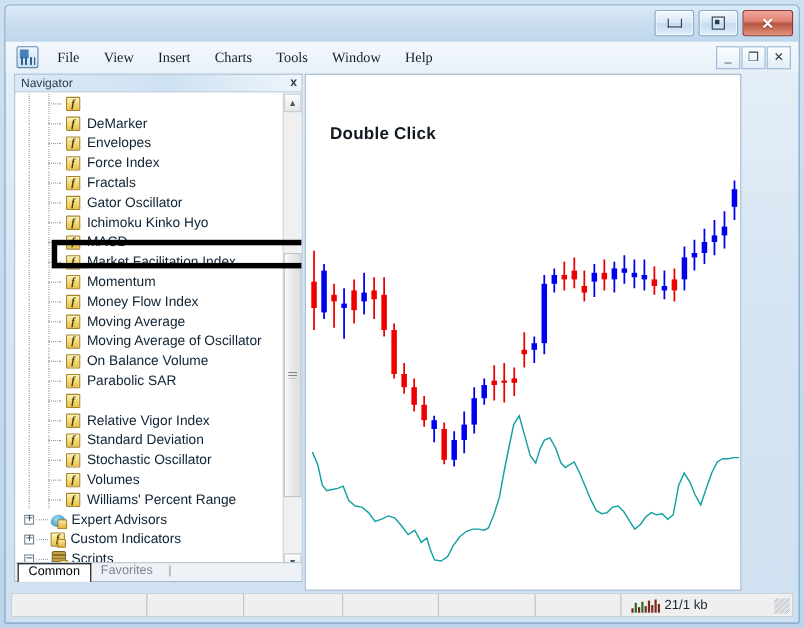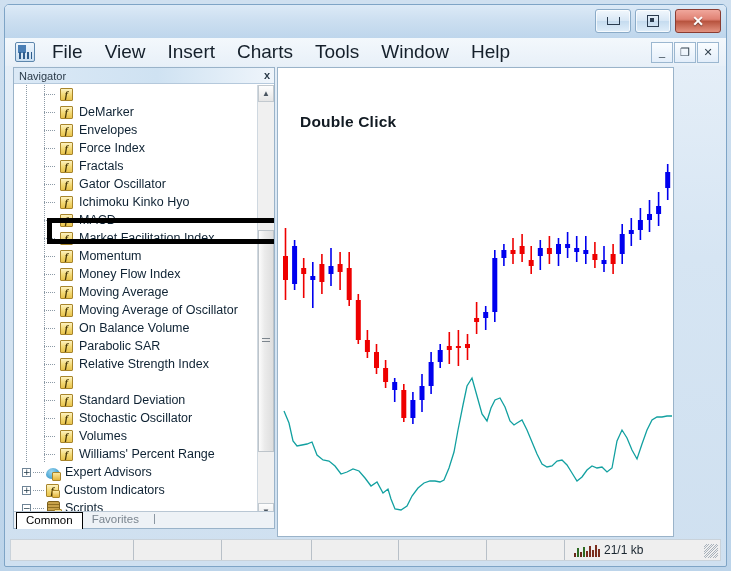--- a/index.html
+++ b/index.html
@@ -58,21 +58,21 @@
   .app-icon:before{
     content:"";position:absolute;left:2px;top:2px;width:8px;height:8px;
     background:#4a7fb5;
   }
   .app-icon:after{
     content:"";position:absolute;left:3px;bottom:2px;width:13px;height:7px;
     background:repeating-linear-gradient(90deg,#2f5d8c 0 2px,transparent 2px 4px);
   }
   .menu-items{display:flex;align-items:center;}
   .menu-item{
-    padding:3px 11px;font-size:19px;color:#15202b;cursor:default;
+    padding:3px 11px;font-size:13px;color:#15202b;cursor:default;font-family:Liberation Serif, serif;
   }
   .mdi-buttons{position:absolute;right:7px;top:4px;display:flex;gap:1px;}
   .mdi-btn{
     width:20px;height:19px;border:1px solid #9bb7d0;
     background:linear-gradient(to bottom,#fafdff,#e3eefa);
     display:flex;align-items:center;justify-content:center;
     font-size:11px;color:#33424f;line-height:1;
   }
   
   .navigator{
@@ -389,27 +389,27 @@
                 <span class="stub"></span>
               </span>
               <span class="ficon">f</span>
               <span class="lbl">Parabolic SAR</span>
             </div>
             <div class="tree-row">
               <span class="indent-leaf">
                 <span class="stub"></span>
               </span>
               <span class="ficon">f</span>
-              <span class="lbl">Relative Strength Index</span>
-            </div>
-            <div class="tree-row">
-              <span class="indent-leaf">
-                <span class="stub"></span>
-              </span>
-              <span class="ficon">f</span>
+            </div>
+            <div class="tree-row">
+              <span class="indent-leaf">
+                <span class="stub"></span>
+              </span>
+              <span class="ficon">f</span>
+              <span class="lbl">Relative Vigor Index</span>
             </div>
             <div class="tree-row">
               <span class="indent-leaf">
                 <span class="stub"></span>
               </span>
               <span class="ficon">f</span>
               <span class="lbl">Standard Deviation</span>
             </div>
             <div class="tree-row">
               <span class="indent-leaf">

